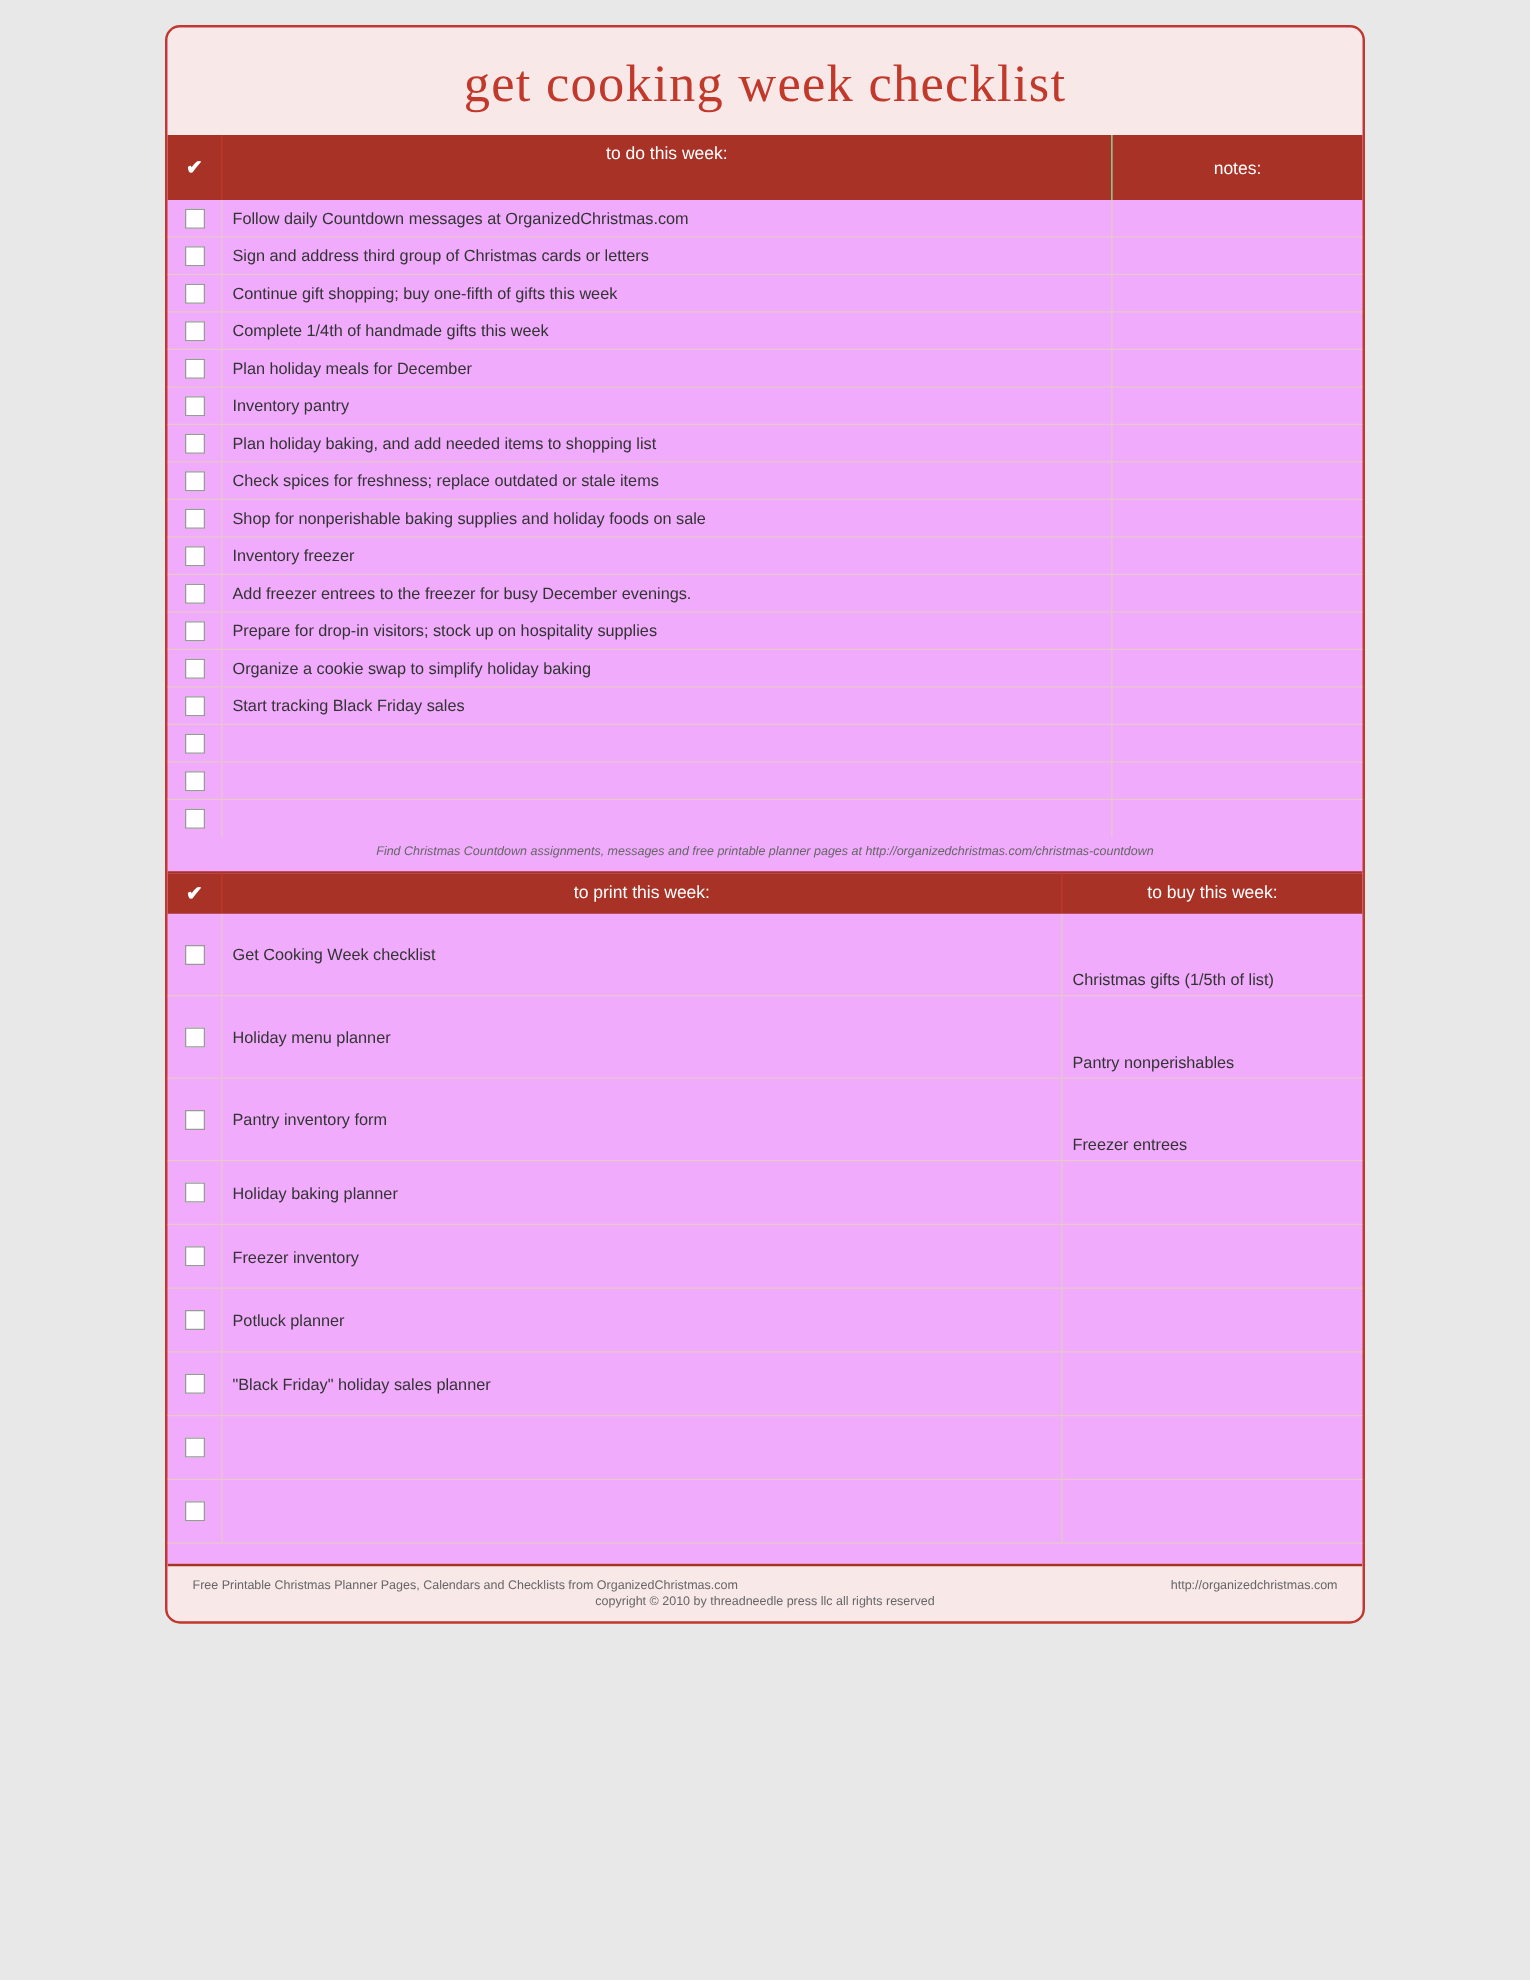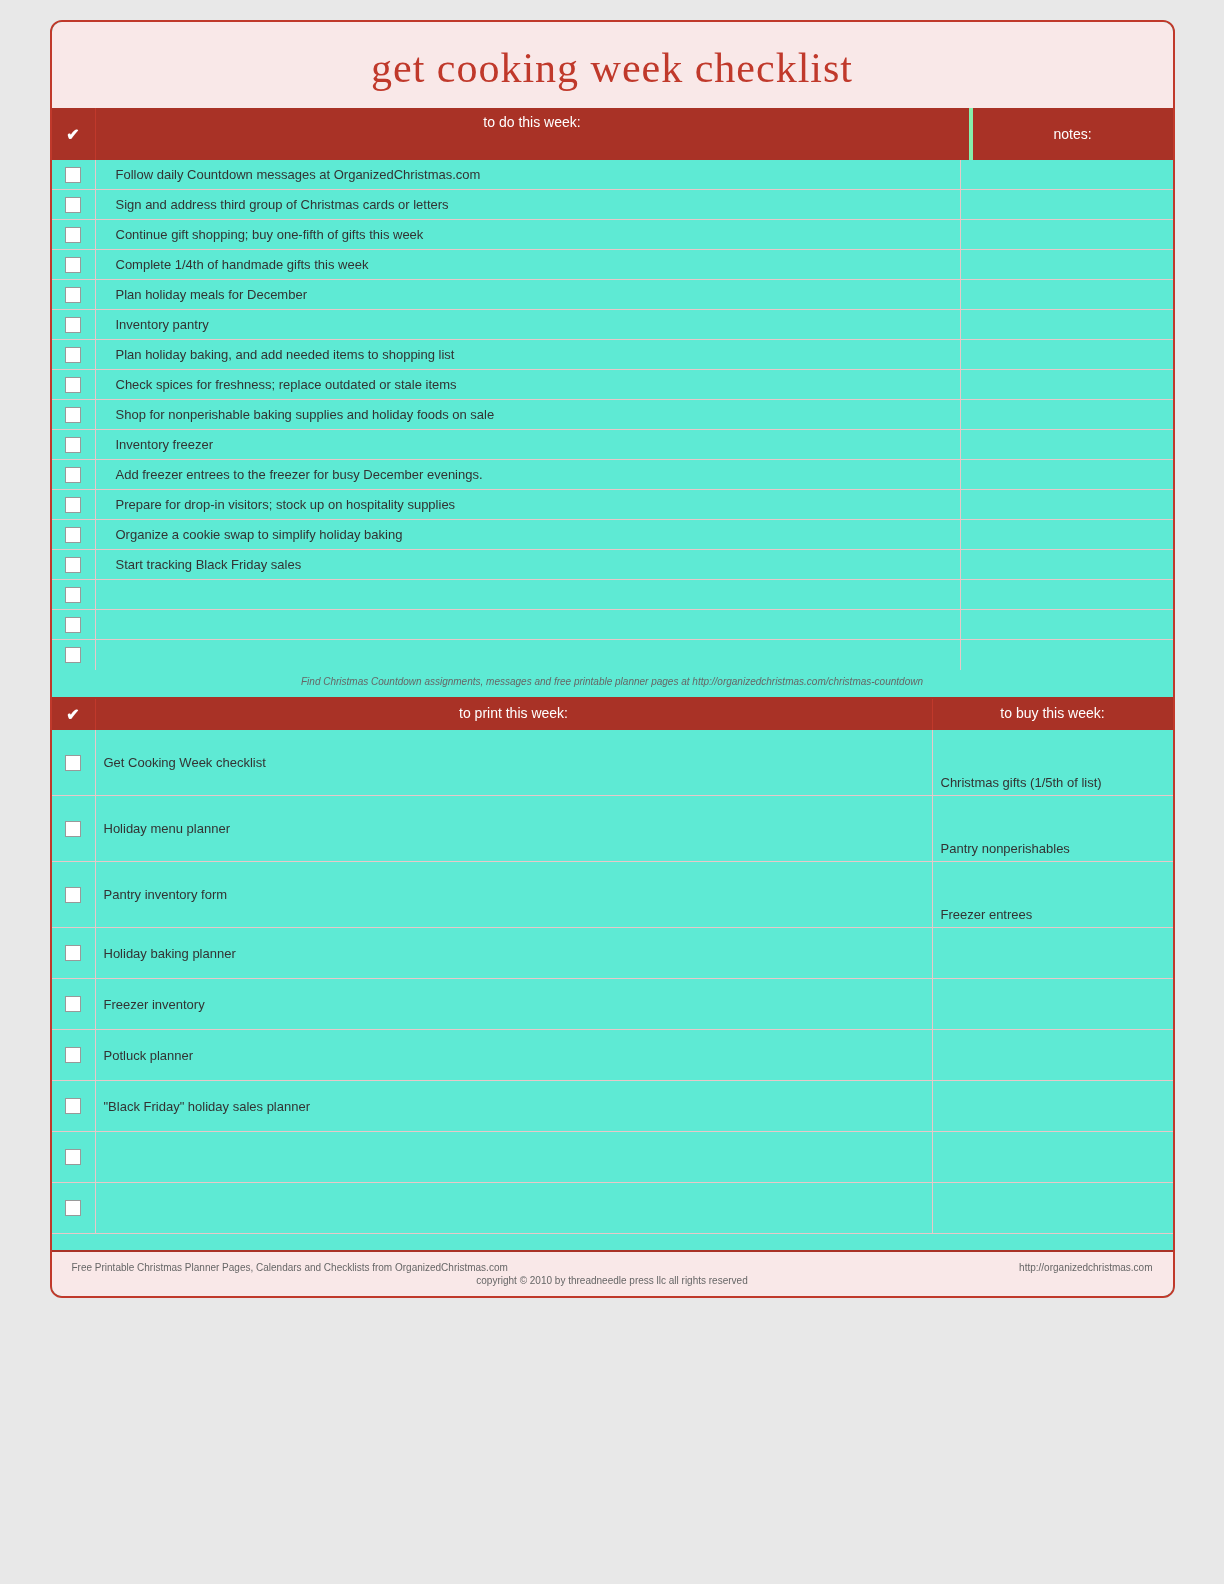--- a/index.html
+++ b/index.html
@@ -6,22 +6,22 @@
     body {
       background: #e8e8e8;
       display: flex;
       justify-content: center;
       align-items: flex-start;
       min-height: 100vh;
       font-family: Arial, sans-serif;
       padding: 20px;
     }
     .page {
-      background: #5eead4;
-      width: 1125px;
+      background: #f0abfc;
+      width: 960px;
       border: 2px solid #c0392b;
       border-radius: 12px;
       overflow: hidden;
       padding: 0;
     }
     .page-title {
       text-align: center;
       font-size: 42px;
       color: #c0392b;
       font-family: Georgia, serif;
@@ -48,33 +48,32 @@
       justify-content: center;
       font-size: 16px;
       font-weight: bold;
       padding: 6px 0;
       border-right: 1px solid #c0392b;
     }
     .header-todo {
       flex: 1;
       text-align: center;
       padding: 6px 0;
-      border-right: 4px solid #86efac;
+      border-right: 1px solid #86efac;
     }
     .header-notes {
       width: 200px;
       text-align: center;
       padding: 18px 0;
     }
     .todo-row {
       display: flex;
       border-bottom: 1px solid #e8c8c8;
       align-items: stretch;
       min-height: 30px;
-      gap: 12px;
     }
     .todo-row:last-child {
       border-bottom: none;
     }
     .check-cell {
       width: 44px;
       min-width: 44px;
       display: flex;
       align-items: center;
       justify-content: center;

